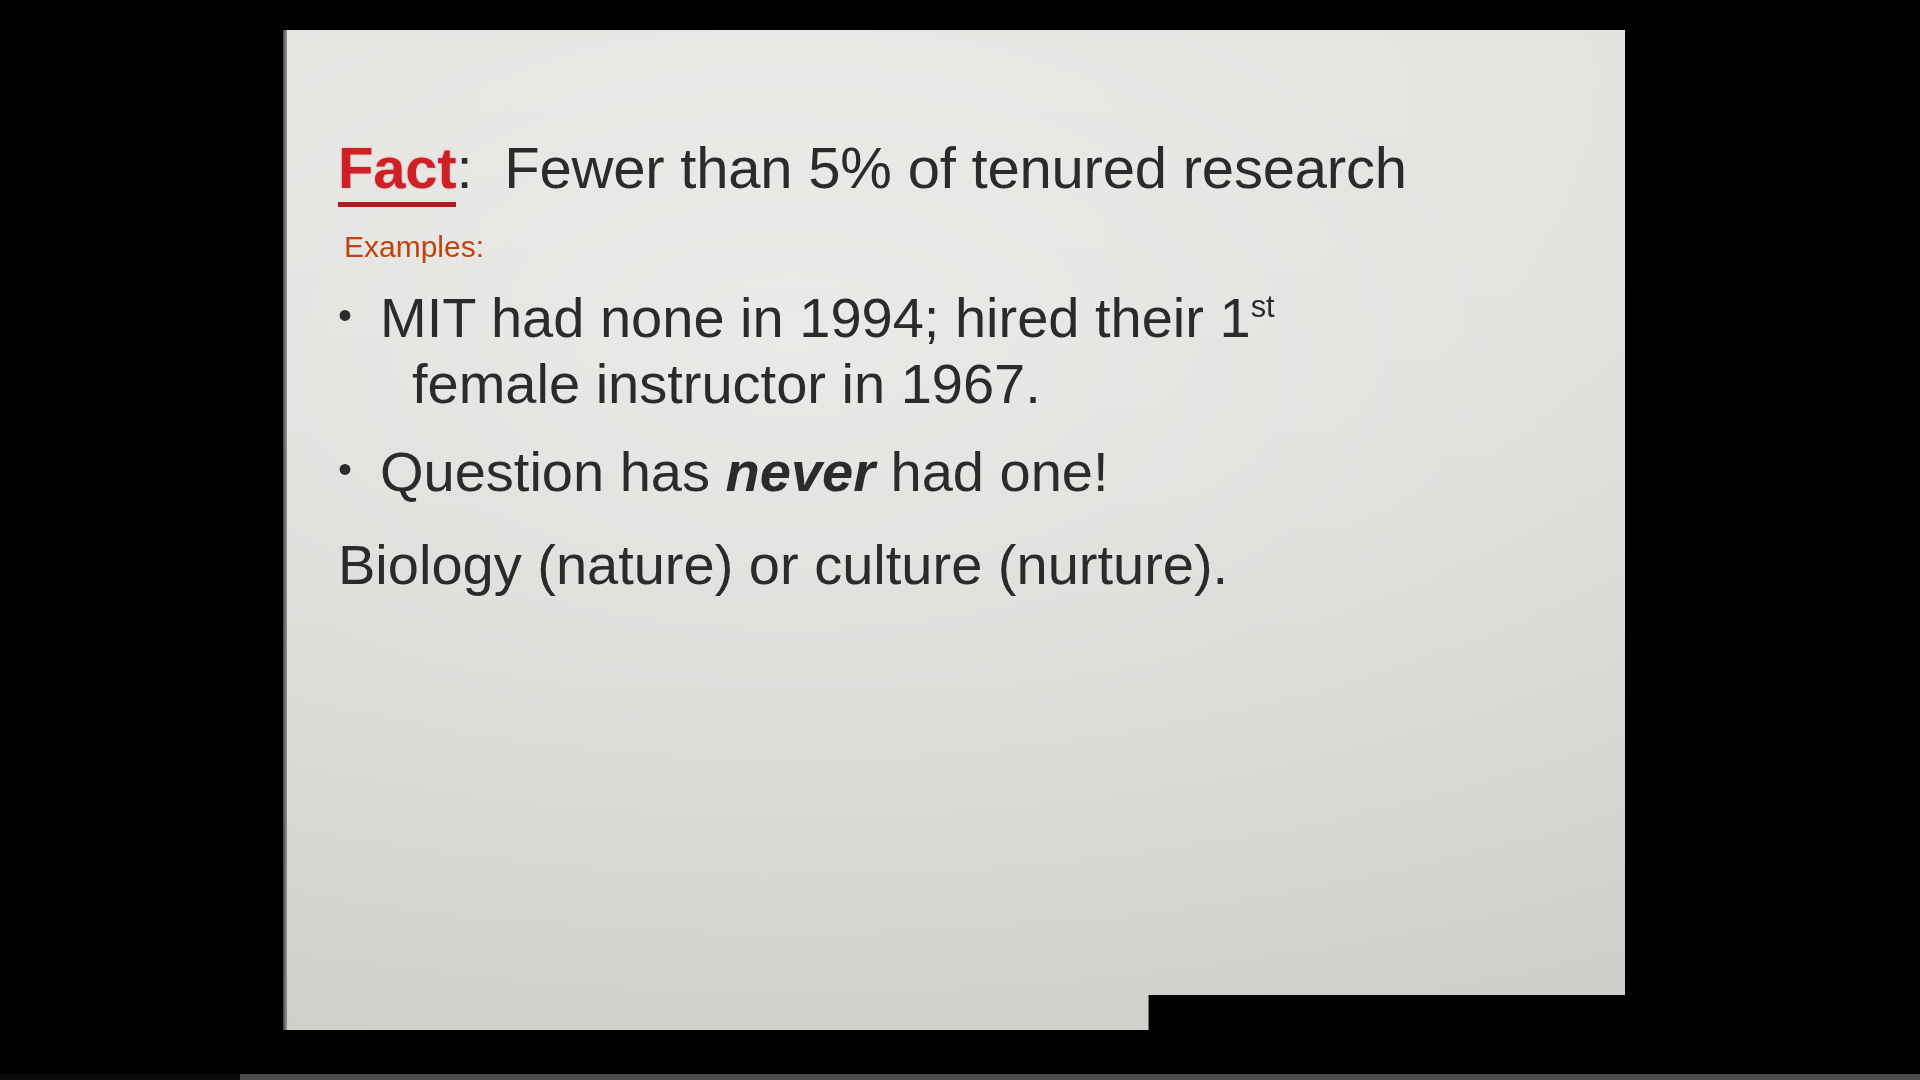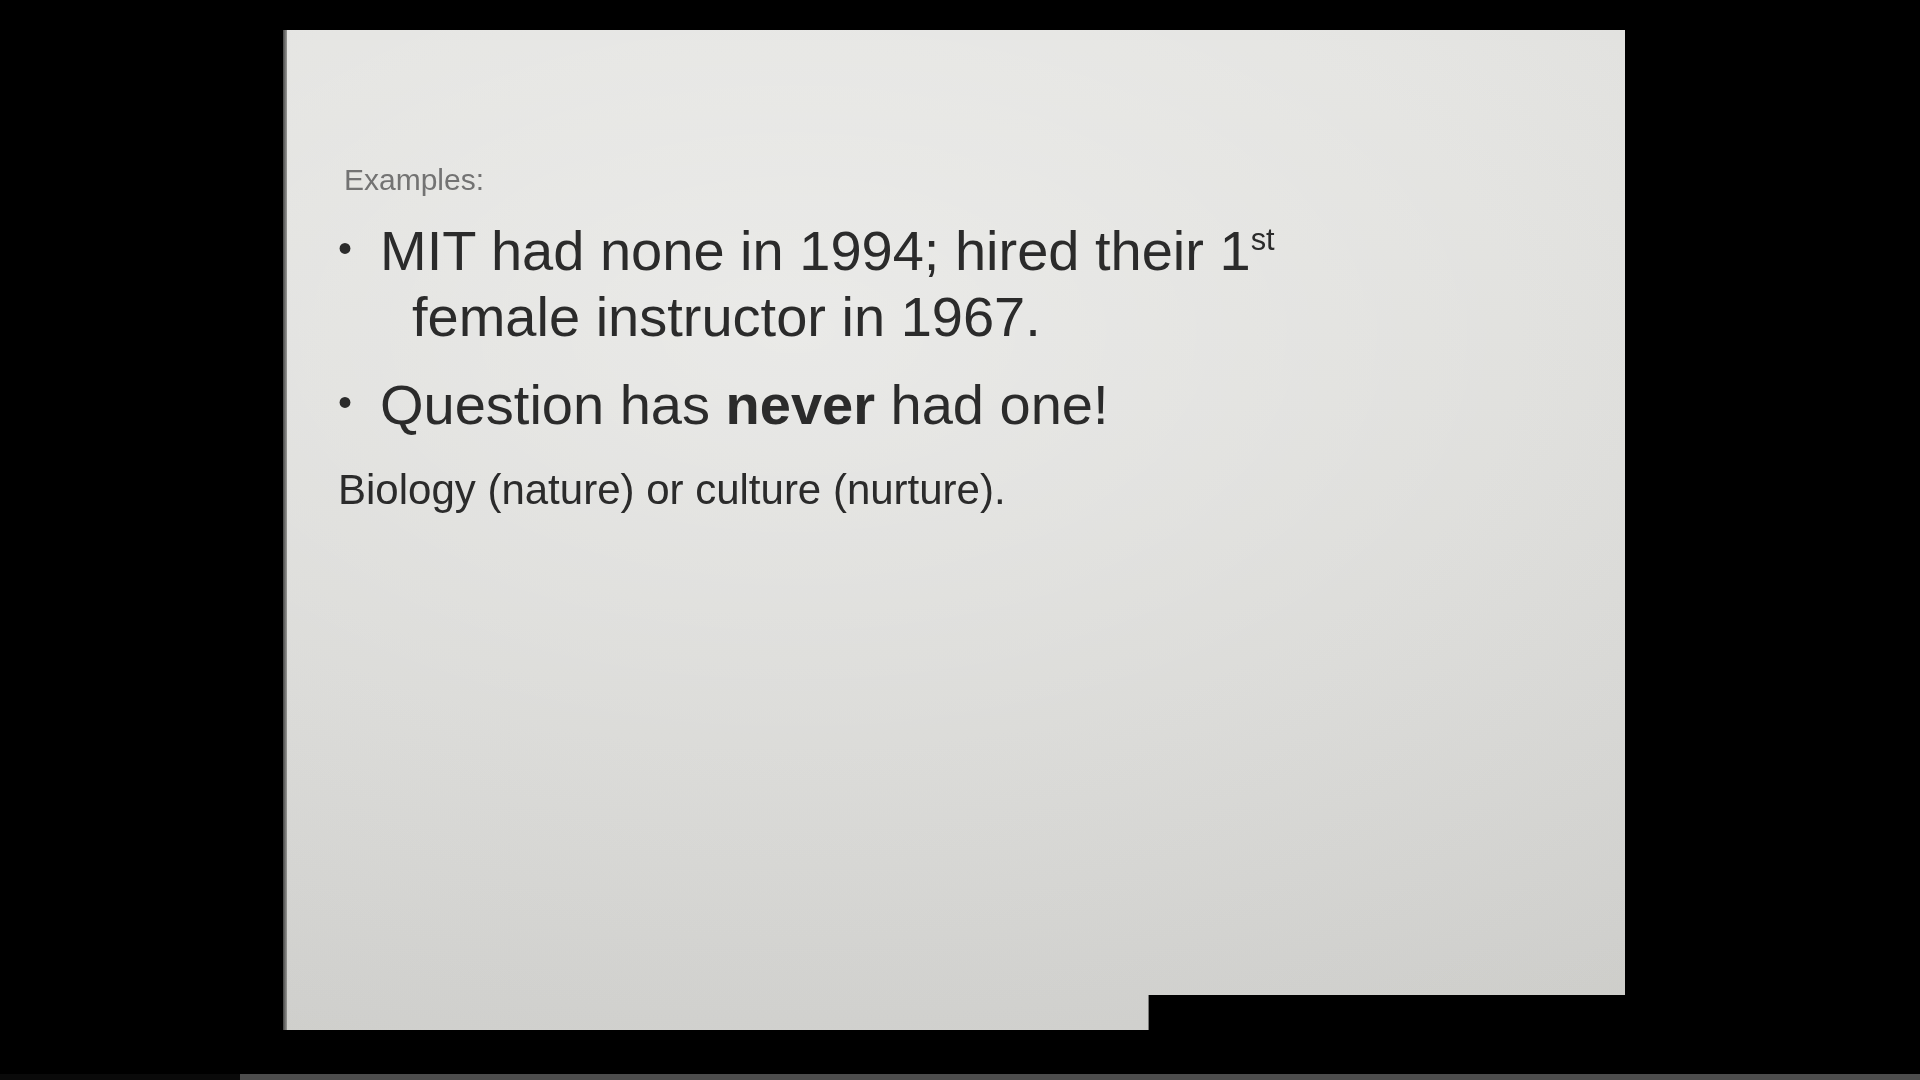--- a/index.html
+++ b/index.html
@@ -106,21 +106,21 @@
   }
   .para .cont {
     display: block;
     padding-left: 62px;
   }
 
   .examples {
     font-size: 30px;
     line-height: 1.1;
     margin: 28px 0 10px 6px;
-    color: #737373;
+    color: #c2410c;
   }
 
   .bullet {
     display: flex;
     align-items: flex-start;
     font-size: 56px;
     line-height: 1.18;
     margin-top: 22px;
   }
   .bullet .dot {
@@ -132,47 +132,48 @@
   }
   .bullet .btxt {
     flex: 1 1 auto;
   }
   .bullet .btxt .l2 {
     display: block;
     margin-left: 32px;
   }
 
   .it { }
-  .bi { font-weight: bold; }
+  .bi { font-style: italic; font-weight: bold; }
   sup { font-size: 0.55em; vertical-align: super; }
 
   .qline {
     font-size: 58px;
     line-height: 1.15;
     margin-top: 36px;
     white-space: nowrap;
   }
   .lastline {
-    font-size: 42px;
+    font-size: 56px;
     line-height: 1.15;
     margin-top: 28px;
     white-space: nowrap;
   }
 </style>
 </head>
 <body>
 
 <div id="stage">
 
   <div class="slide"></div>
   <div class="slide-rail"></div>
 
   <div class="content">
 
     <div class="para">
+      <div class="line"><span class="redlead">Fact</span><span>:</span>&nbsp;&nbsp;<span>Fewer than 5% of tenured research</span></div>
     </div>
 
     <div class="examples">Examples:</div>
 
     <div class="bullet">
       <span class="dot">•</span>
       <span class="btxt"><span>MIT had </span><span class="it">none</span><span> in 1994; hired their 1</span><sup>st</sup><span class="l2"><span>female </span><span class="it">instructor</span><span> in 1967.</span></span></span>
     </div>
 
     <div class="bullet">

